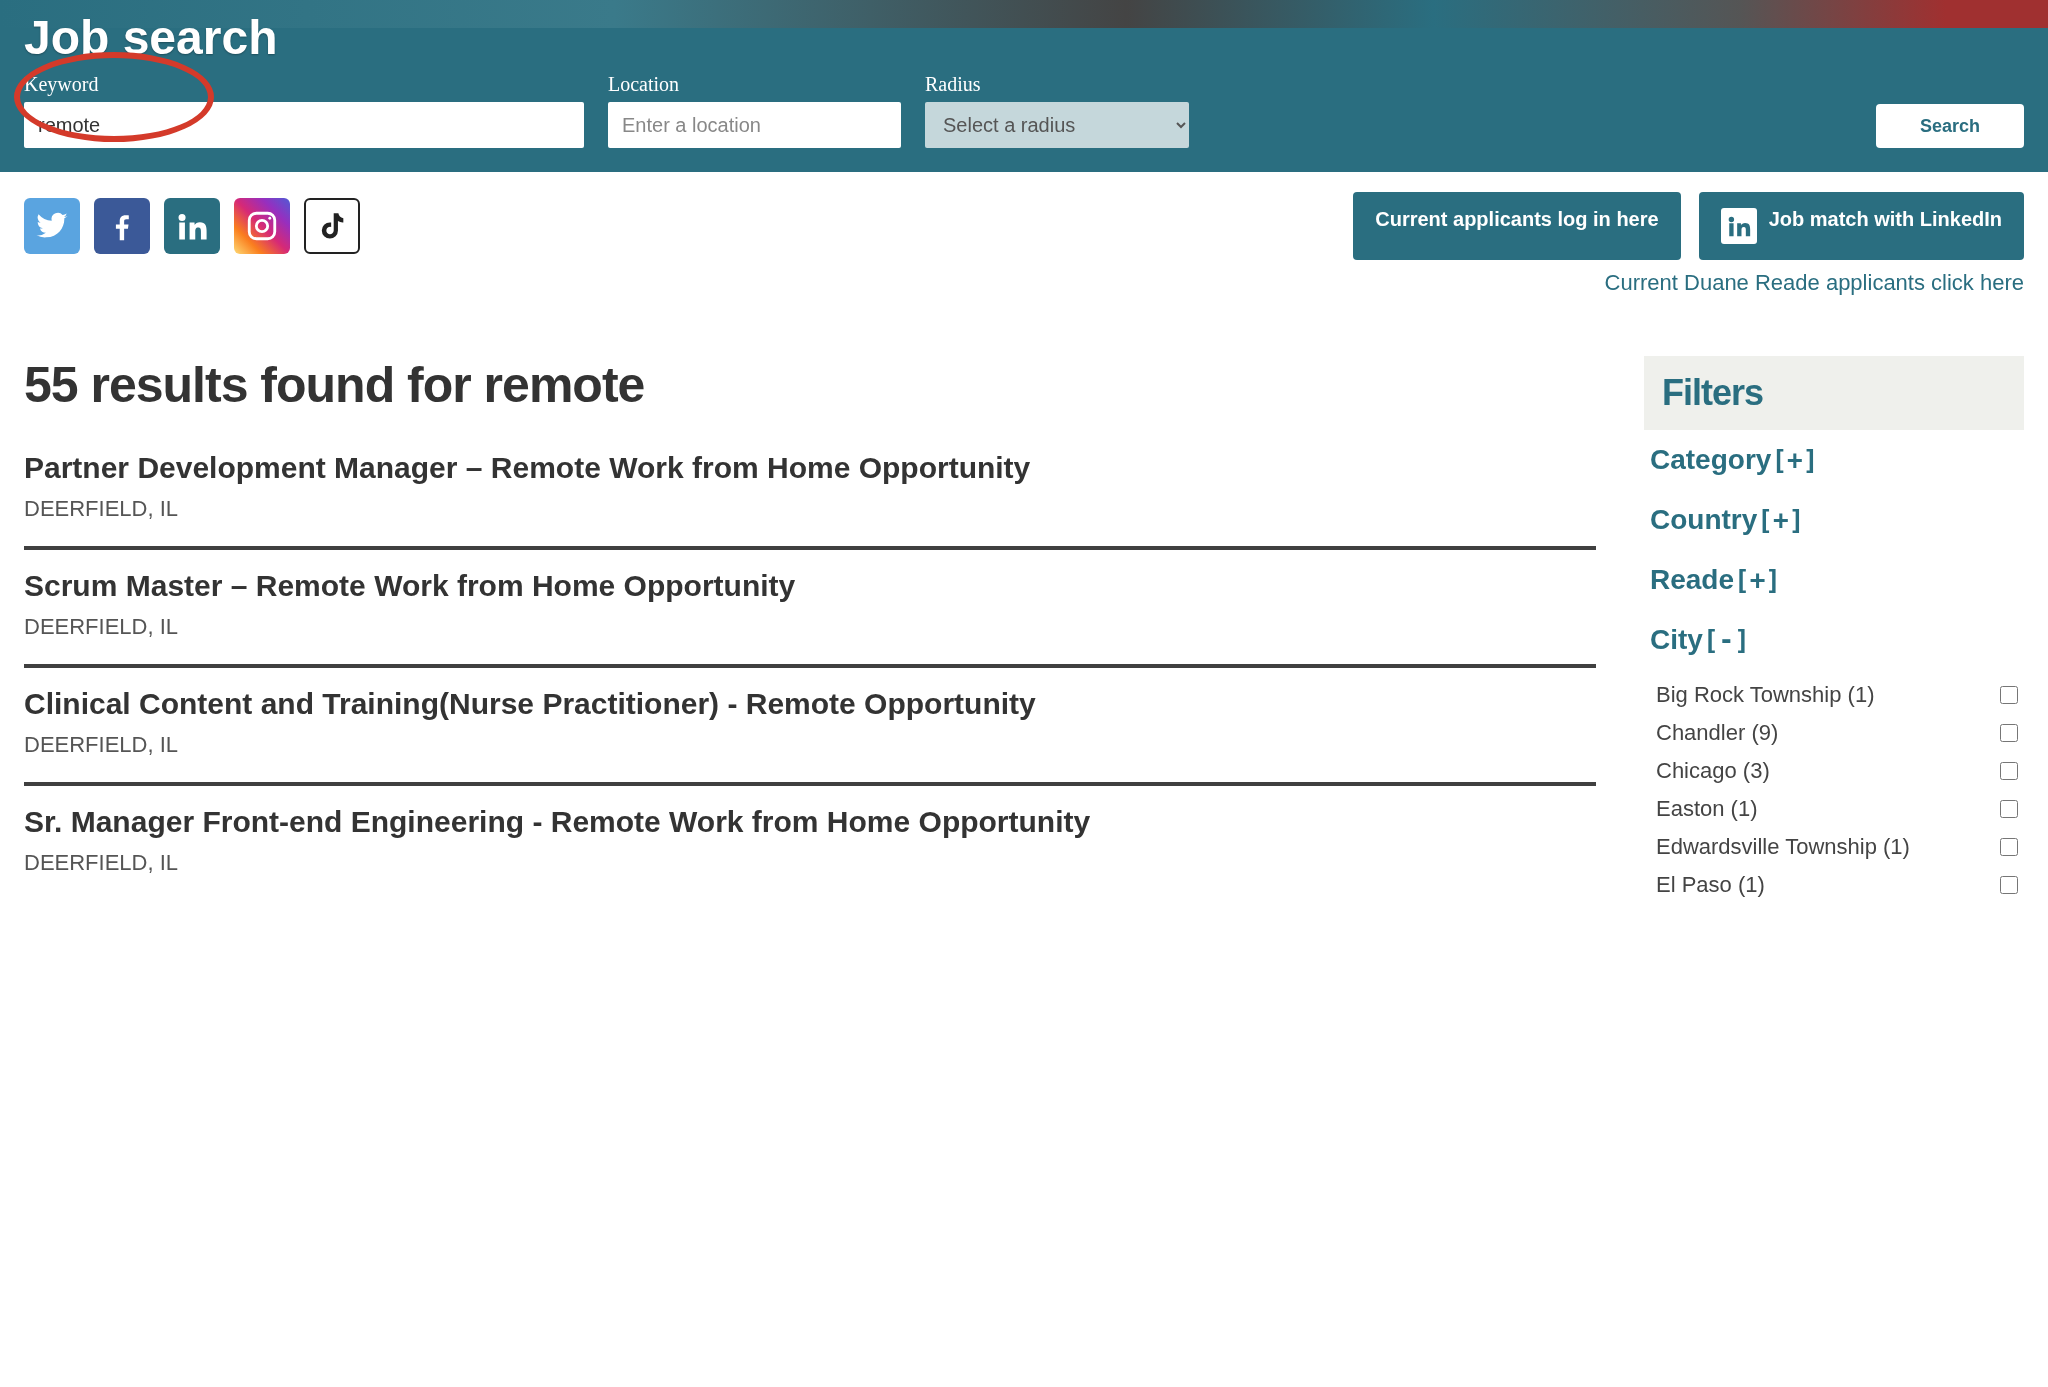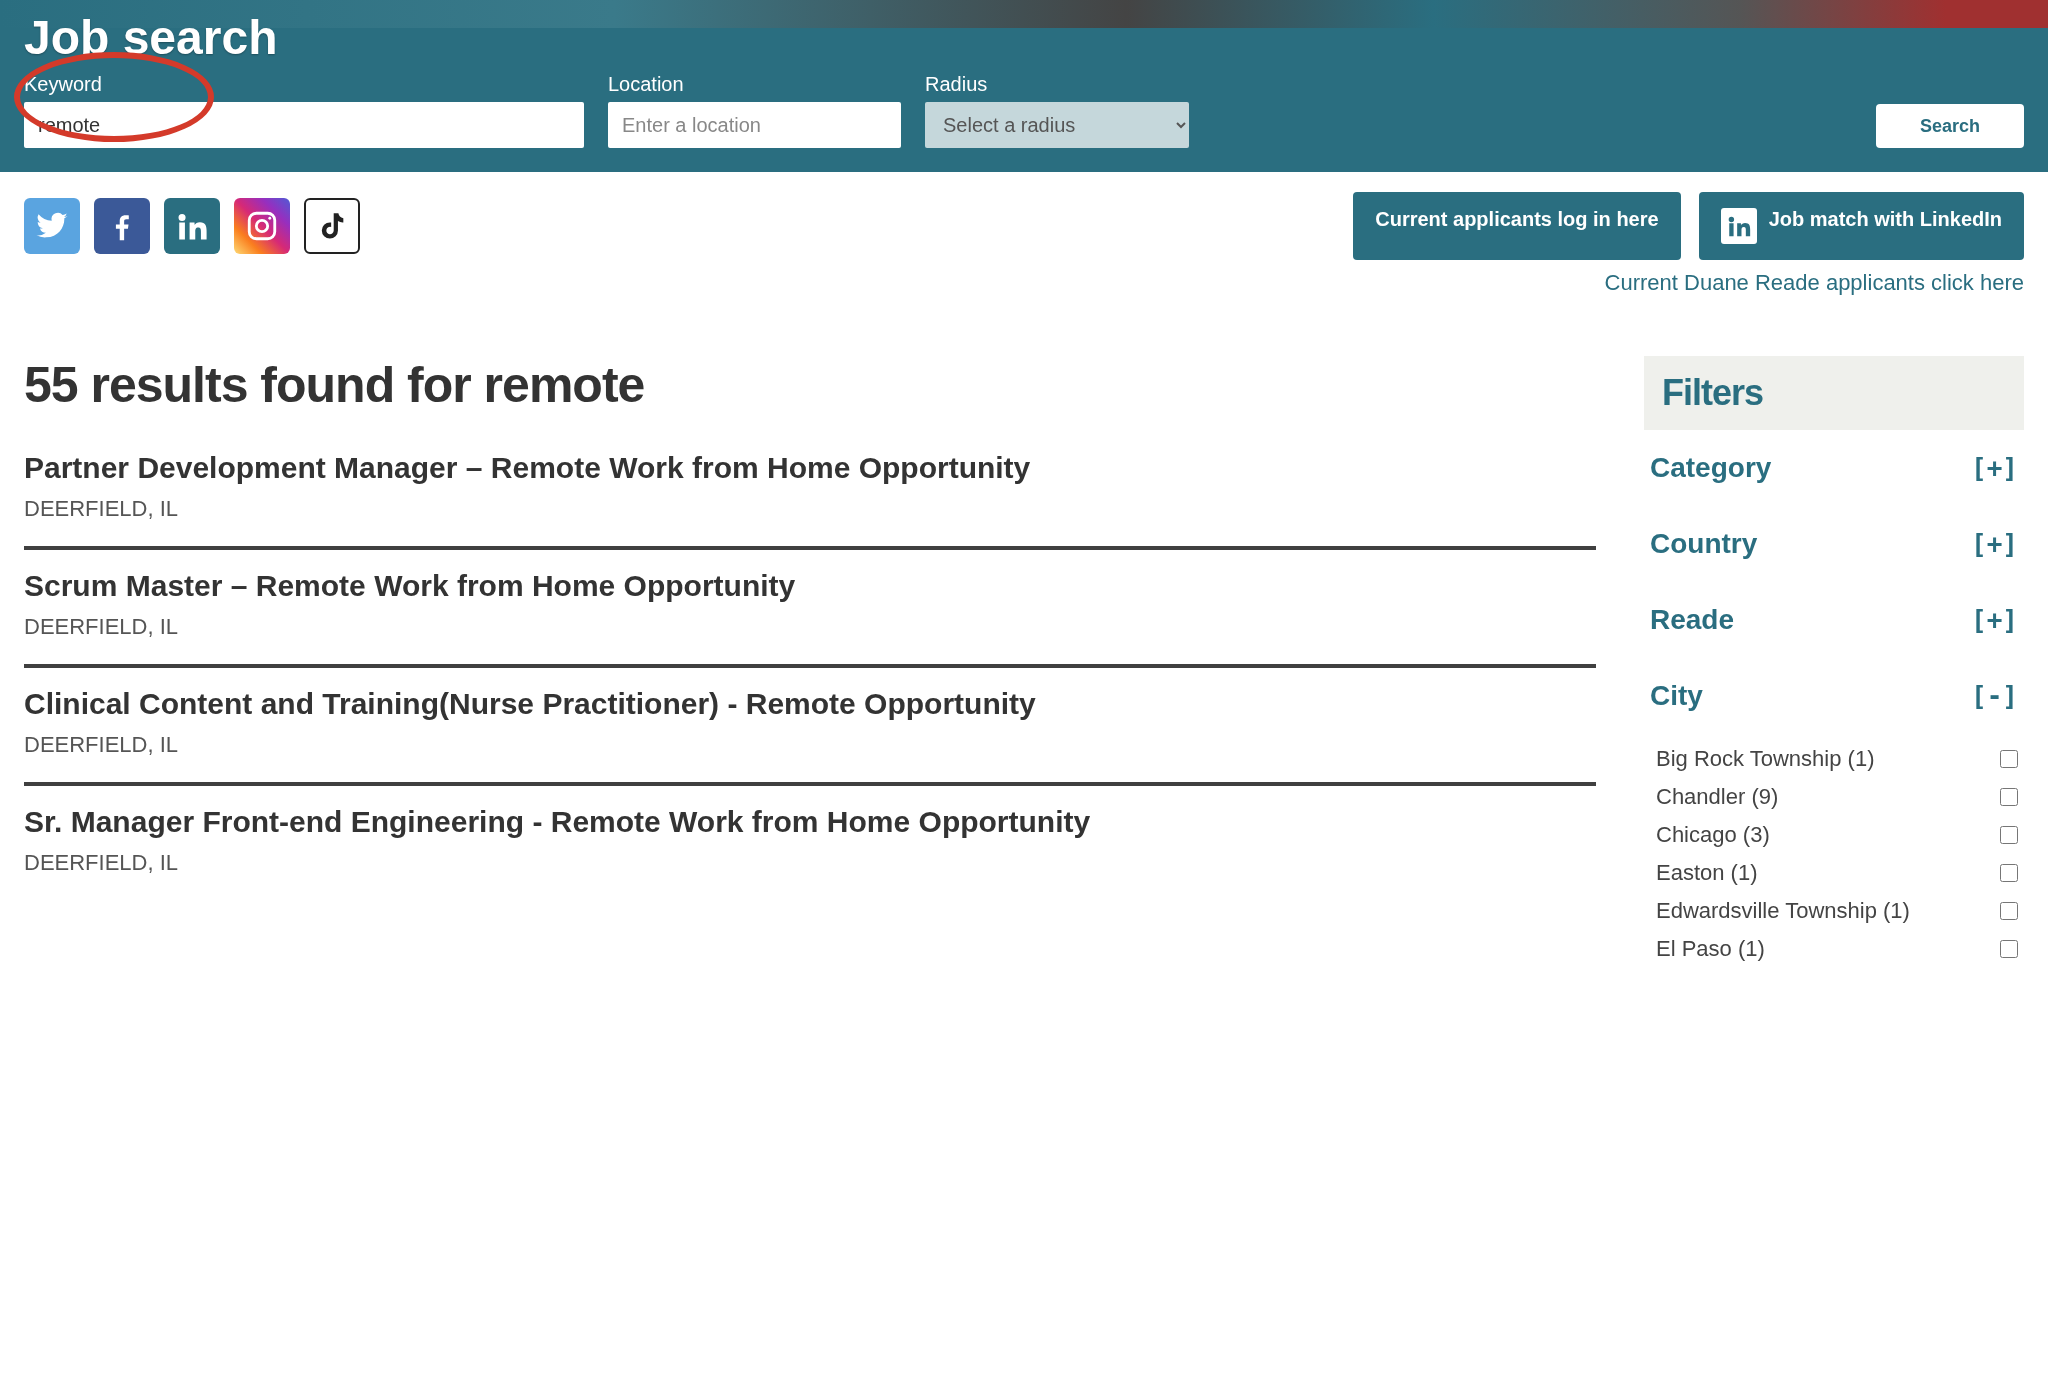--- a/index.html
+++ b/index.html
@@ -21,21 +21,21 @@
     font-weight: bold;
     margin-top: -18px;
     margin-bottom: 8px;
     text-shadow: 0 1px 2px rgba(0,0,0,0.3);
   }
   .search-row { display: flex; gap: 24px; align-items: flex-end; }
   .field { display: flex; flex-direction: column; }
   .field-keyword { flex: 0 0 560px; }
   .field-location { flex: 0 0 264px; }
   .field-radius   { flex: 0 0 264px; }
-  .field-label { color: #fff; font-size: 20px; margin-bottom: 6px; }
+  .field-label { color: #fff; font-size: 20px; margin-bottom: 6px; font-family: Liberation Serif, serif; }
   .text-input, .select-input {
     height: 46px; border: none; padding: 0 14px; font-size: 20px;
     border-radius: 2px; background: #fff; color: #333;
   }
   .text-input::placeholder { color: #888; }
   .select-input { background: #c5d7db; color: #555; appearance: auto; }
   .search-btn {
     margin-left: auto;
     height: 44px; padding: 0 44px; background: #fff; color: #2a6e80;
     font-size: 18px; font-weight: bold; border: none; border-radius: 4px;
@@ -89,21 +89,21 @@
   .job-item { padding: 18px 0 24px 0; border-bottom: 4px solid #404040; }
   .job-item:first-of-type { padding-top: 8px; }
   .job-title { font-size: 30px; font-weight: 800; color: #333; line-height: 1.2; }
   .job-loc   { font-size: 22px; color: #555; margin-top: 10px; text-transform: uppercase; }
 
   .filters-col { width: 380px; }
   .filters-header {
     background: #eff0ec; color: #2a6e80; font-size: 36px; font-weight: 800;
     padding: 16px 18px; letter-spacing: -1px;
   }
-  .filter-group { padding: 22px 6px; display: flex; align-items: center; justify-content: space-between; }
+  .filter-group { padding: 14px 6px; display: flex; align-items: center; }
   .filter-name { color: #2a6e80; font-size: 28px; font-weight: 600; }
   .filter-toggle { color: #2a6e80; font-size: 26px; font-weight: 800; font-family: monospace; }
   .city-list { padding: 6px 6px 0 12px; }
   .city-row { display: flex; align-items: center; justify-content: space-between; padding: 6px 0; font-size: 22px; color: #444; }
   .city-row input[type=checkbox] { width: 18px; height: 18px; }
 </style>
 </head>
 <body>
 
 <div class="search-banner">

